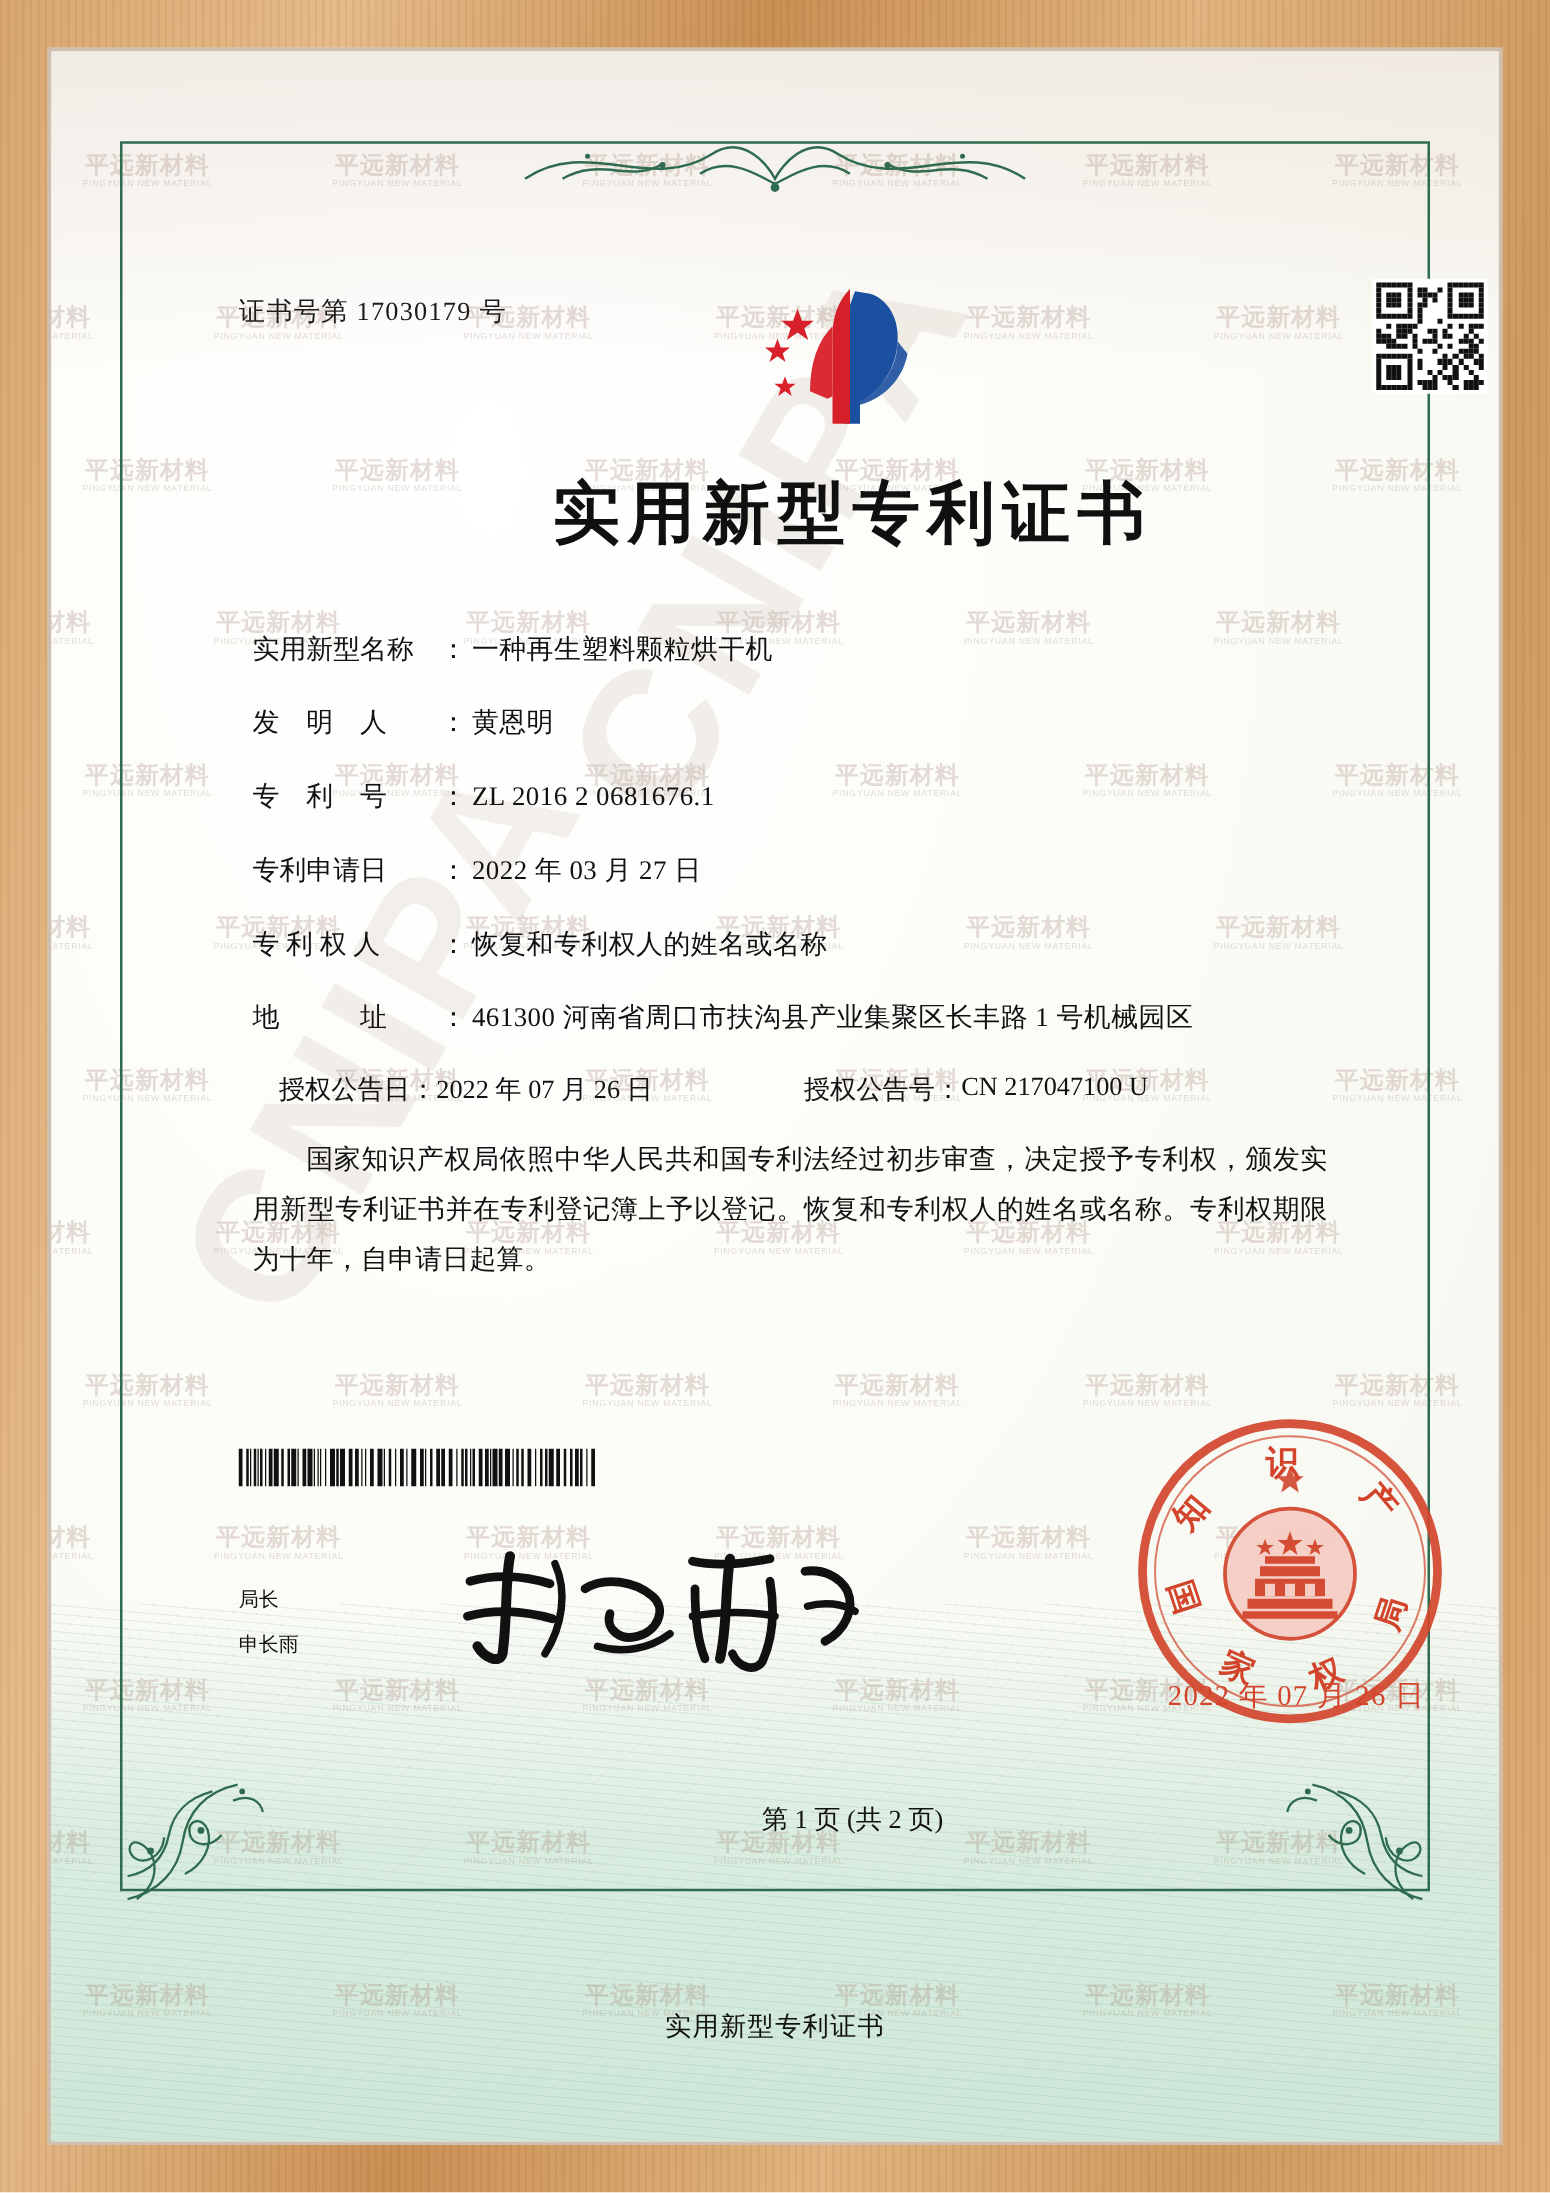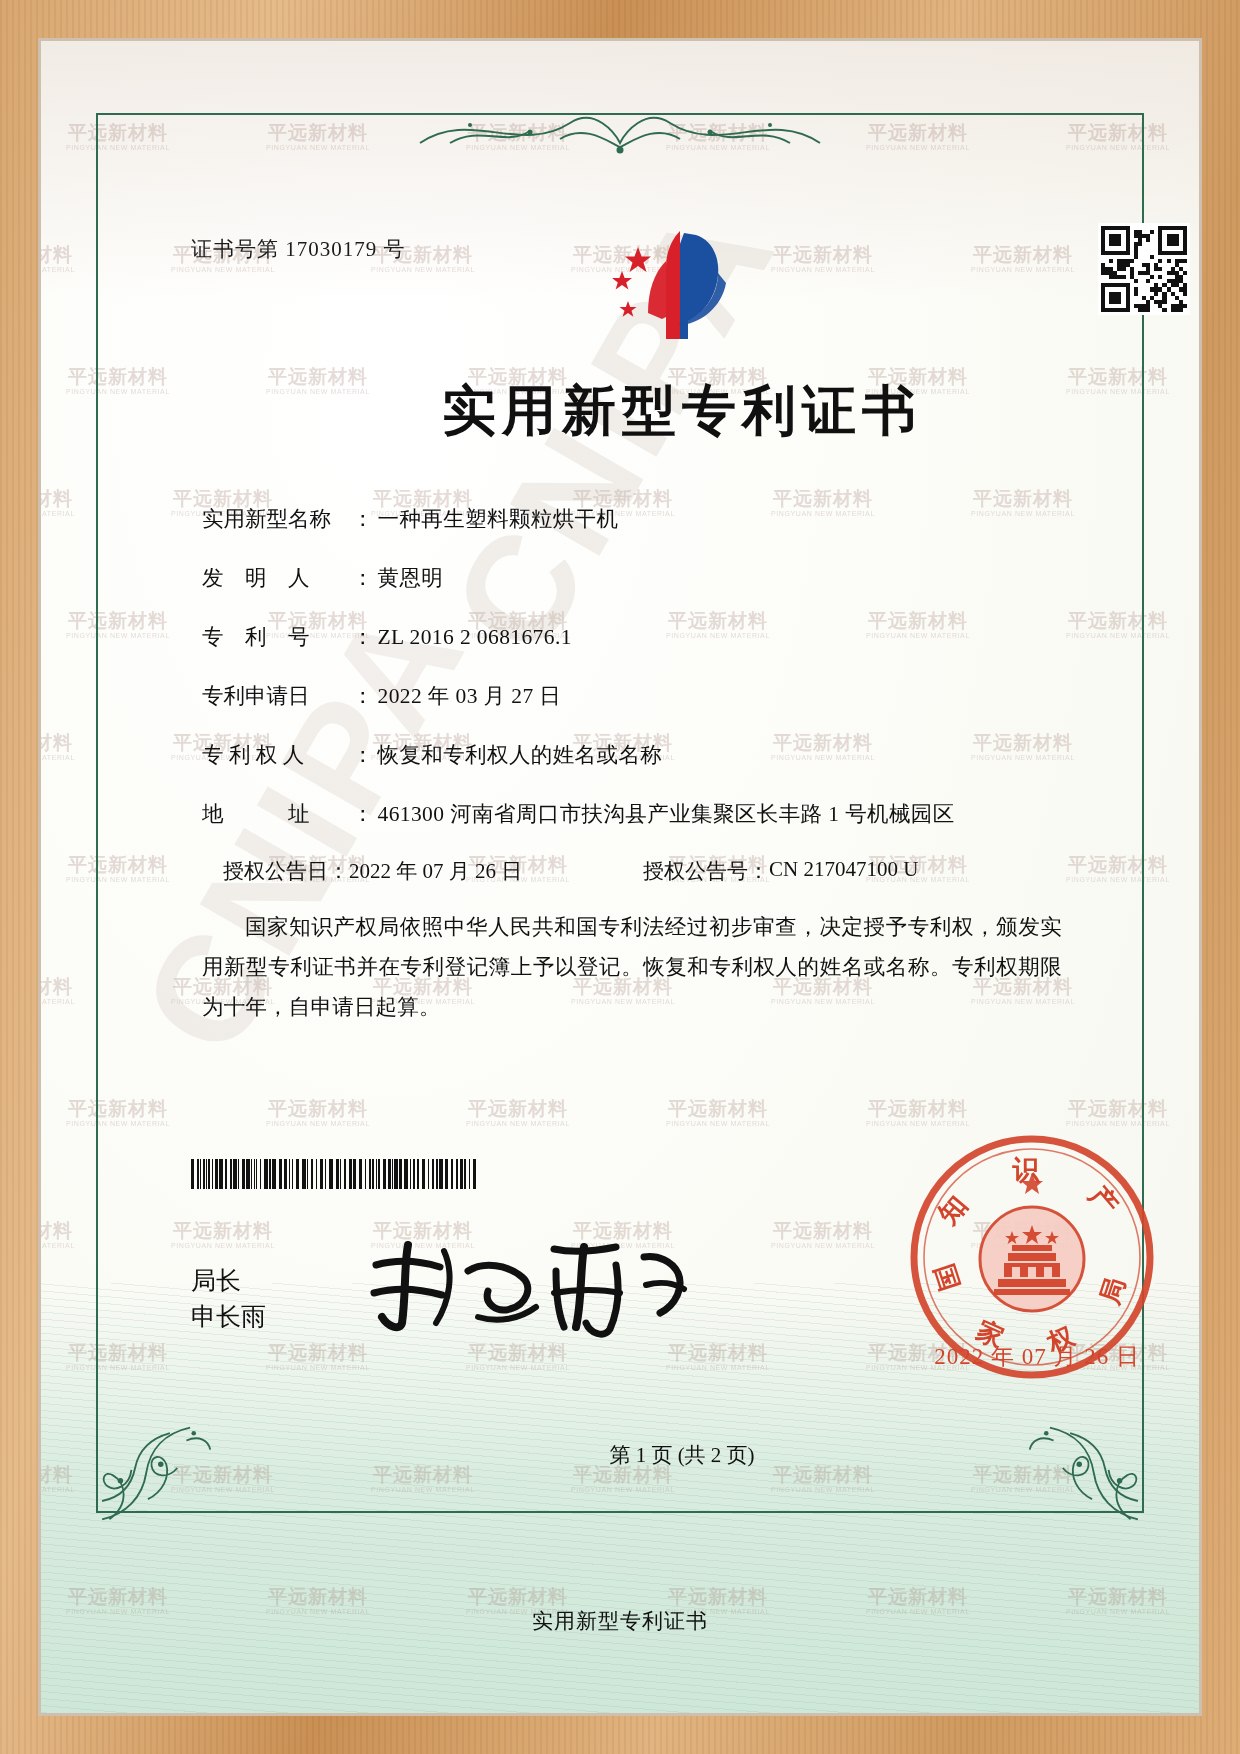--- a/index.html
+++ b/index.html
@@ -252,21 +252,21 @@
     display: flex;
     align-items: stretch;
   }
   .barcode i { display: block; height: 100%; background: #111; }
 
   
   .sig-label {
     position: absolute;
     left: 95px;
     top: 1150px;
-    font-size: 25px;
+    font-size: 16px;
     line-height: 36px;
     color: #111;
   }
   .sig-script {
     position: absolute;
     left: 262px;
     top: 1118px;
     width: 340px;
     height: 110px;
   }

